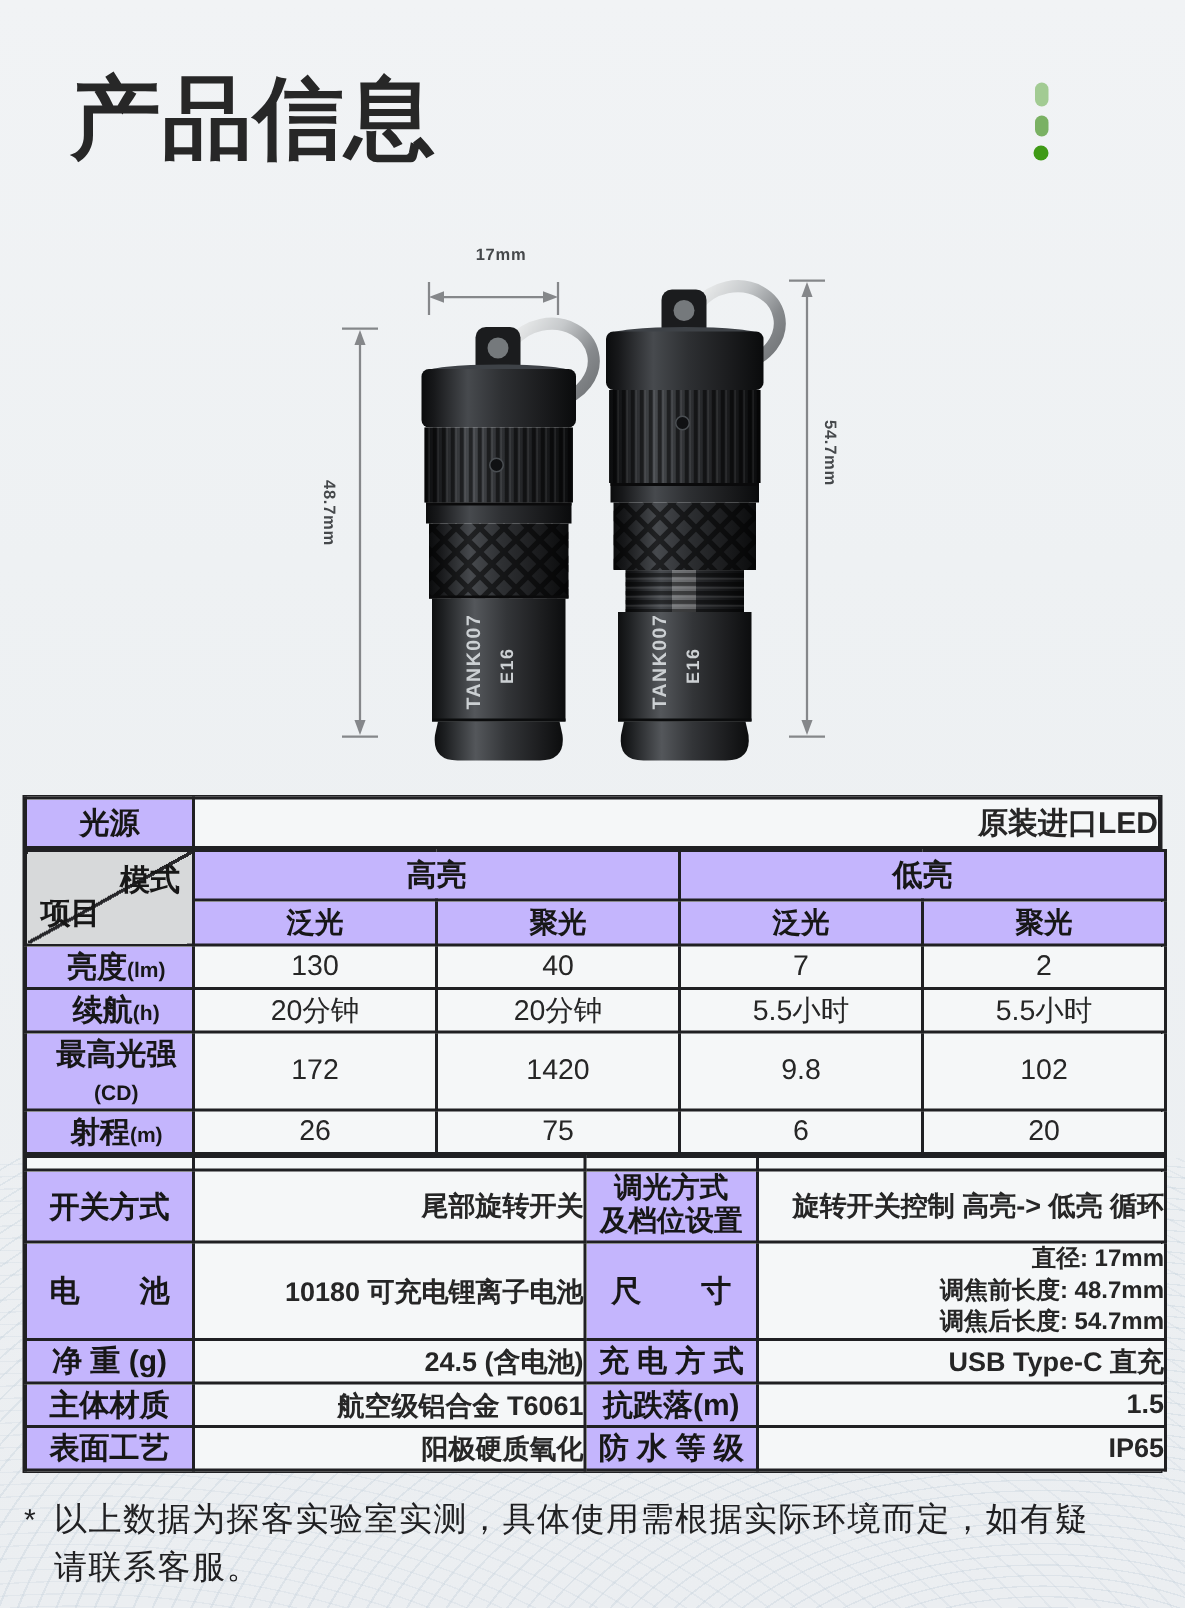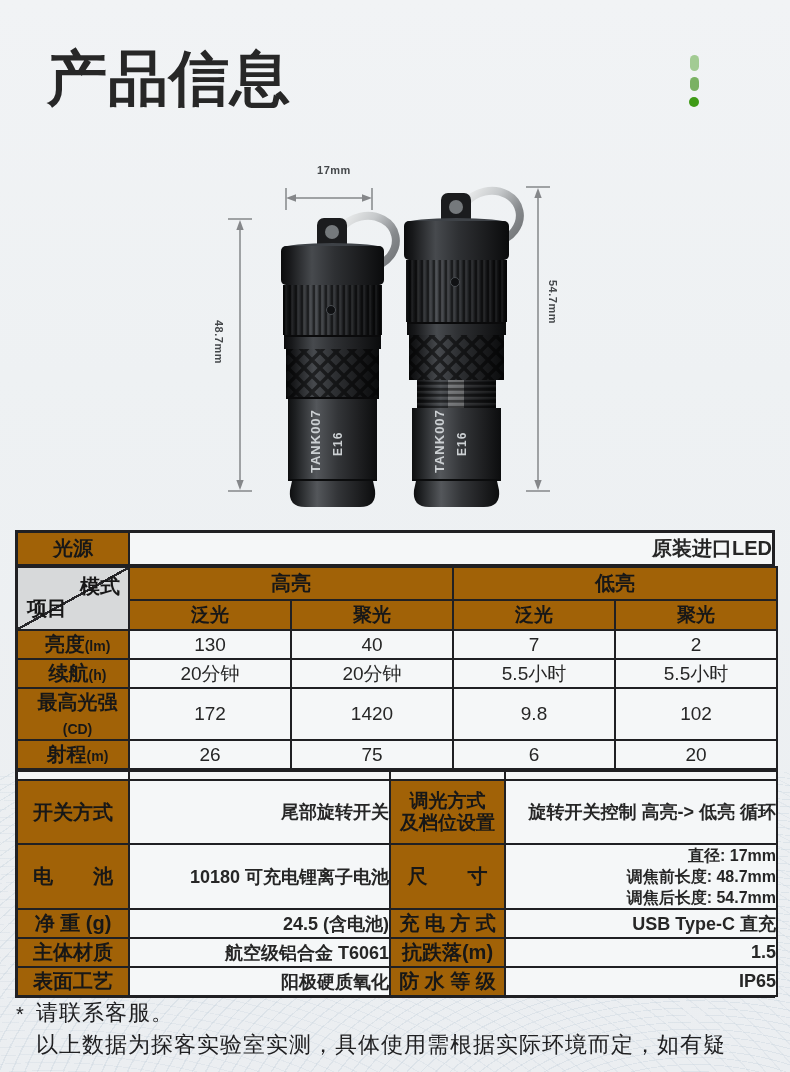--- a/index.html
+++ b/index.html
@@ -24,21 +24,21 @@
   .figure { position:absolute; left:0; top:160px; width:790px; height:365px; z-index:1; }
   .dim-label { position:absolute; color:#45484b; font-size:11px; letter-spacing:.5px;font-weight:bold; }
   .dim-w { left:296px; top:4px; width:76px; text-align:center; }
   .dim-v { writing-mode:vertical-rl; text-orientation:mixed; }
   .dim-hl { left:213px; top:160px; height:72px; }
   .dim-hr { left:547px; top:120px; height:72px; }
   
   .spec { position:absolute; left:15px; top:530px; width:760px; z-index:2; border:1px solid #202023; background:#f5f7f8; }
   .spec table { border-collapse:collapse; width:100%; table-layout:fixed; }
   .spec td { border:2px solid #202023; overflow:hidden; }
-  .lbl { background:#a16207; font-weight:bold; color:#171717; text-align:center; font-size:20px; }
+  .lbl { background:#c4b5fd; font-weight:bold; color:#171717; text-align:center; font-size:20px; }
   .val { background:#f5f7f8; color:#262626; text-align:center; font-size:19px; }
   .valL { text-align:right; padding-left:16px; font-size:18px;font-weight:bold; }
   .lblrow { text-align:center; padding-left:9px; letter-spacing:0; }
   .unit { font-size:14px; font-weight:bold; }
   .hcell { font-size:20px; }
   .diag { background:
       linear-gradient(to bottom right, #d7d9da calc(50% - 1.2px), #27272a calc(50% - 1.2px),
                       #27272a calc(50% + 1.2px), #d7d9da calc(50% + 1.2px));
       position:relative; }
   .diag .mode { position:absolute; top:5px;  right:8px;  font-weight:bold; font-size:20px; color:#171717; }
@@ -250,21 +250,21 @@
           <col style="width:272px">
         </colgroup>
       <tbody>
           <tr class="gap">
             <td></td>
             <td></td>
             <td></td>
             <td></td>
           </tr>
       <tr>
-        <td class="lbl" style="height:64px">开关方式</td>
+        <td class="lbl" style="height:48px">开关方式</td>
         <td class="val valL">尾部旋转开关</td>
         <td class="lbl two-line">
           <span style="display:block">调光方式</span>
           <span style="display:block">及档位设置</span>
         </td>
         <td class="val valL">旋转开关控制 高亮-&gt; 低亮 循环</td>
       </tr>
       <tr>
         <td class="lbl" style="height:61px">电　　池</td>
         <td class="val valL">10180 可充电锂离子电池</td>
@@ -293,17 +293,17 @@
         <td class="lbl">防 水 等 级</td>
         <td class="val valL">IP65</td>
       </tr>
     </tbody>
       </table>
   </div>
 
   <div class="note">
     <span class="star">*</span>
     <span>
+      <span style="display:block">以上数据为探客实验室实测，具体使用需根据实际环境而定，如有疑</span>
       <span style="display:block">请联系客服。</span>
-      <span style="display:block">以上数据为探客实验室实测，具体使用需根据实际环境而定，如有疑</span>
     </span>
   </div>
 </div>
 
 </body></html>

